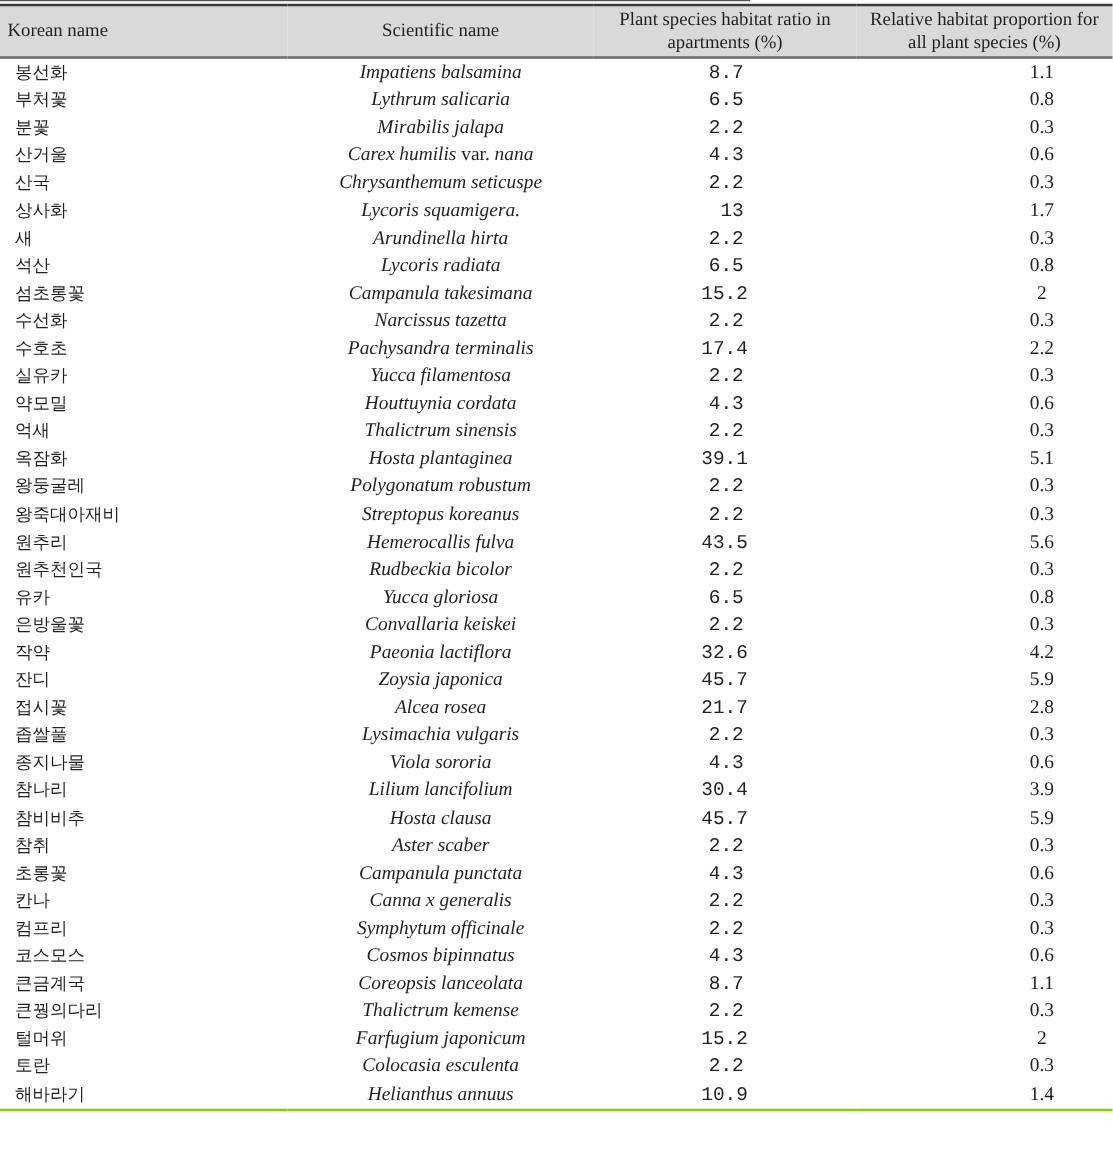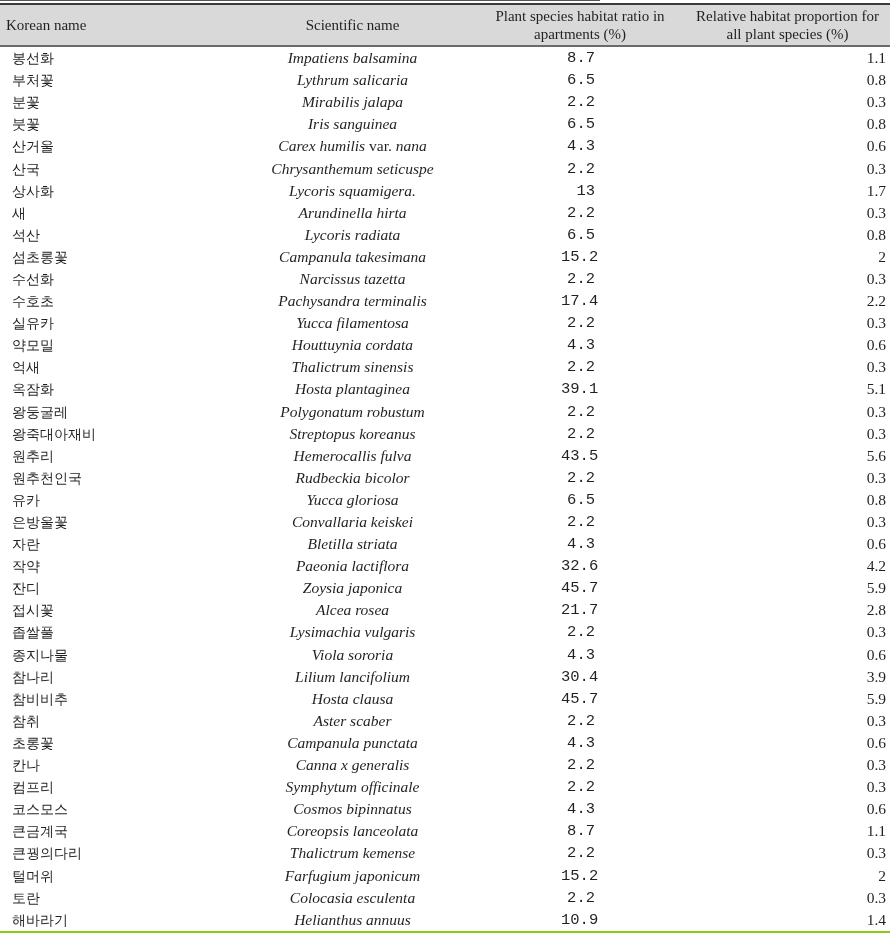--- a/index.html
+++ b/index.html
@@ -11,21 +11,21 @@
     table { border-collapse: collapse; width: 890px; table-layout: fixed; }
     thead tr { background: #d9d9da; }
     thead th { font-weight: normal; font-size: 15px; line-height: 18px; padding: 2px 4px 2px 4px;
       border-top: 2px solid #3a3a3a; border-bottom: 2px solid #6b6b6b; vertical-align: middle; }
     th.c-korean { text-align: left; padding-left: 6px; }
     th.c-sci, th.c-ratio, th.c-rel { text-align: center; }
     tbody td { font-size: 15.5px; height: 22.1px; padding: 0 4px; line-height: 22px; white-space: nowrap; }
     td.c-korean { text-align: left; padding-left: 12px; font-family: "DejaVu Sans", sans-serif; font-size: 14px; }
     td.c-sci { text-align: center; font-style: italic; }
     td.c-ratio { text-align: left; padding-left: 86px; font-family: Liberation Mono, monospace; }
-    td.c-rel { text-align: right; padding-left: 96px; }
+    td.c-rel { text-align: center; padding-left: 96px; }
     .ratio-val { display: inline-block; width: 34px; text-align: right; }
     tbody tr:last-child td { border-bottom: 2px solid #84cc16; }
     col.k { width: 230px; } col.s { width: 245px; } col.r { width: 210px; } col.p { width: 205px; }
     .sci-upright { font-style: normal; }
   </style>
 </head>
 <body>
 
 <div class="top-strip">
   <div class="rule-bit"></div>
@@ -60,26 +60,20 @@
           <td class="c-ratio"><span class="ratio-val">6.5</span></td>
           <td class="c-rel">0.8</td>
         </tr>
         <tr>
           <td class="c-korean">분꽃</td>
           <td class="c-sci">Mirabilis jalapa</td>
           <td class="c-ratio"><span class="ratio-val">2.2</span></td>
           <td class="c-rel">0.3</td>
         </tr>
         <tr>
-          <td class="c-korean">붓꽃</td>
-          <td class="c-sci">Iris sanguinea</td>
-          <td class="c-ratio"><span class="ratio-val">6.5</span></td>
-          <td class="c-rel">0.8</td>
-        </tr>
-        <tr>
           <td class="c-korean">산거울</td>
           <td class="c-sci">Carex humilis <span class="sci-upright">var.</span> nana</td>
           <td class="c-ratio"><span class="ratio-val">4.3</span></td>
           <td class="c-rel">0.6</td>
         </tr>
         <tr>
           <td class="c-korean">산국</td>
           <td class="c-sci">Chrysanthemum seticuspe</td>
           <td class="c-ratio"><span class="ratio-val">2.2</span></td>
           <td class="c-rel">0.3</td>
@@ -172,26 +166,20 @@
           <td class="c-korean">유카</td>
           <td class="c-sci">Yucca gloriosa</td>
           <td class="c-ratio"><span class="ratio-val">6.5</span></td>
           <td class="c-rel">0.8</td>
         </tr>
         <tr>
           <td class="c-korean">은방울꽃</td>
           <td class="c-sci">Convallaria keiskei</td>
           <td class="c-ratio"><span class="ratio-val">2.2</span></td>
           <td class="c-rel">0.3</td>
-        </tr>
-        <tr>
-          <td class="c-korean">자란</td>
-          <td class="c-sci">Bletilla striata</td>
-          <td class="c-ratio"><span class="ratio-val">4.3</span></td>
-          <td class="c-rel">0.6</td>
         </tr>
         <tr>
           <td class="c-korean">작약</td>
           <td class="c-sci">Paeonia lactiflora</td>
           <td class="c-ratio"><span class="ratio-val">32.6</span></td>
           <td class="c-rel">4.2</td>
         </tr>
         <tr>
           <td class="c-korean">잔디</td>
           <td class="c-sci">Zoysia japonica</td>

